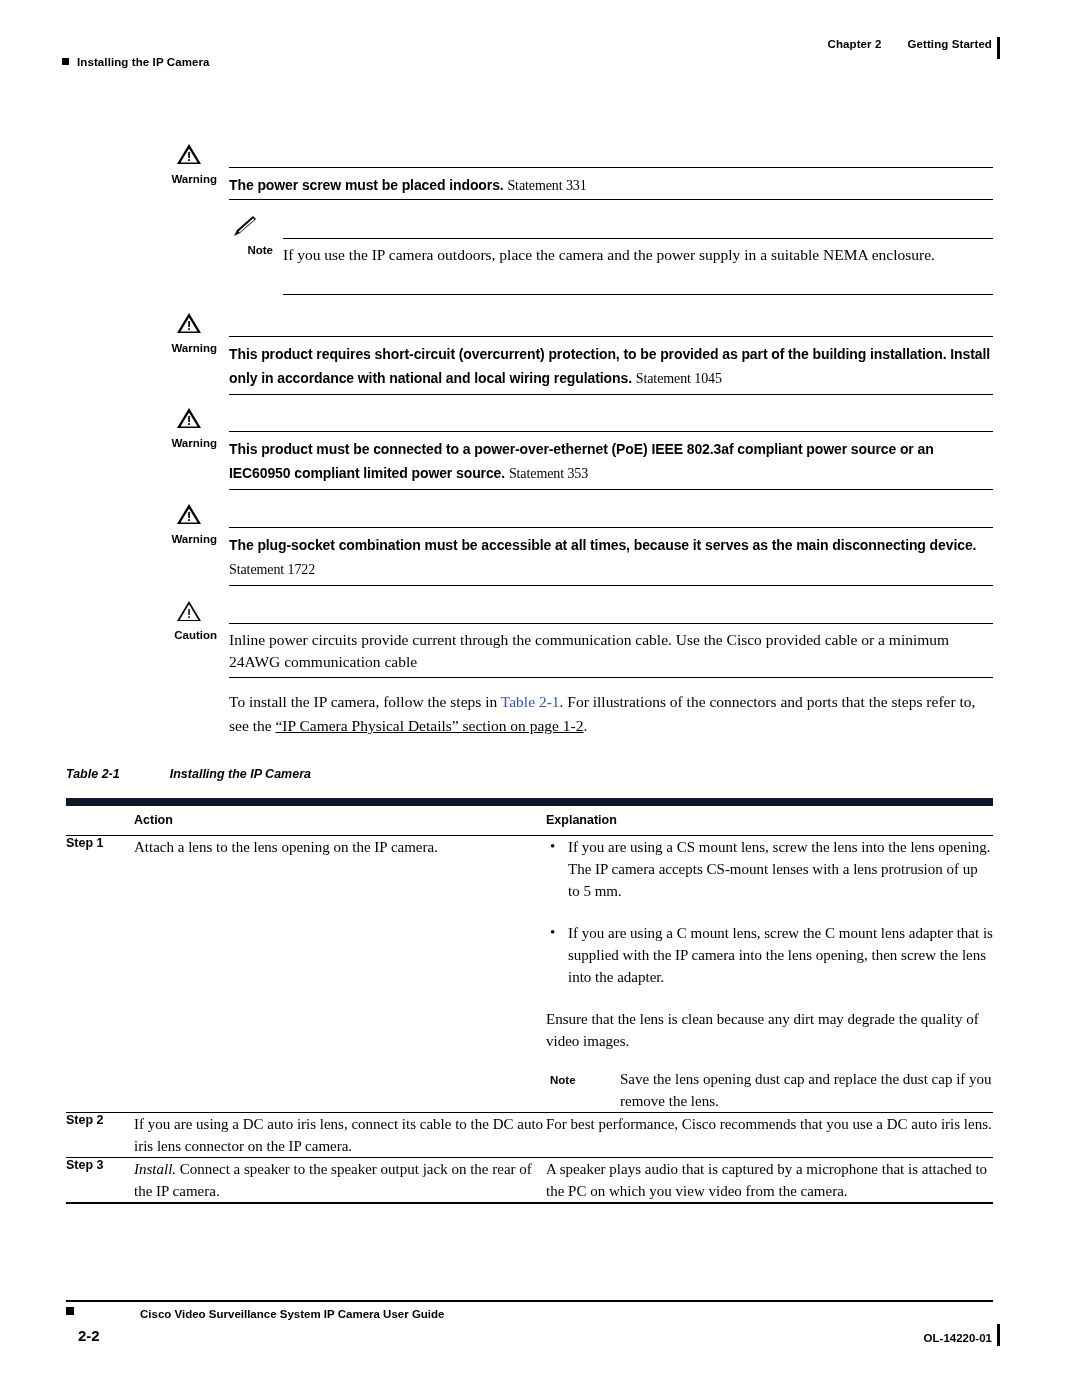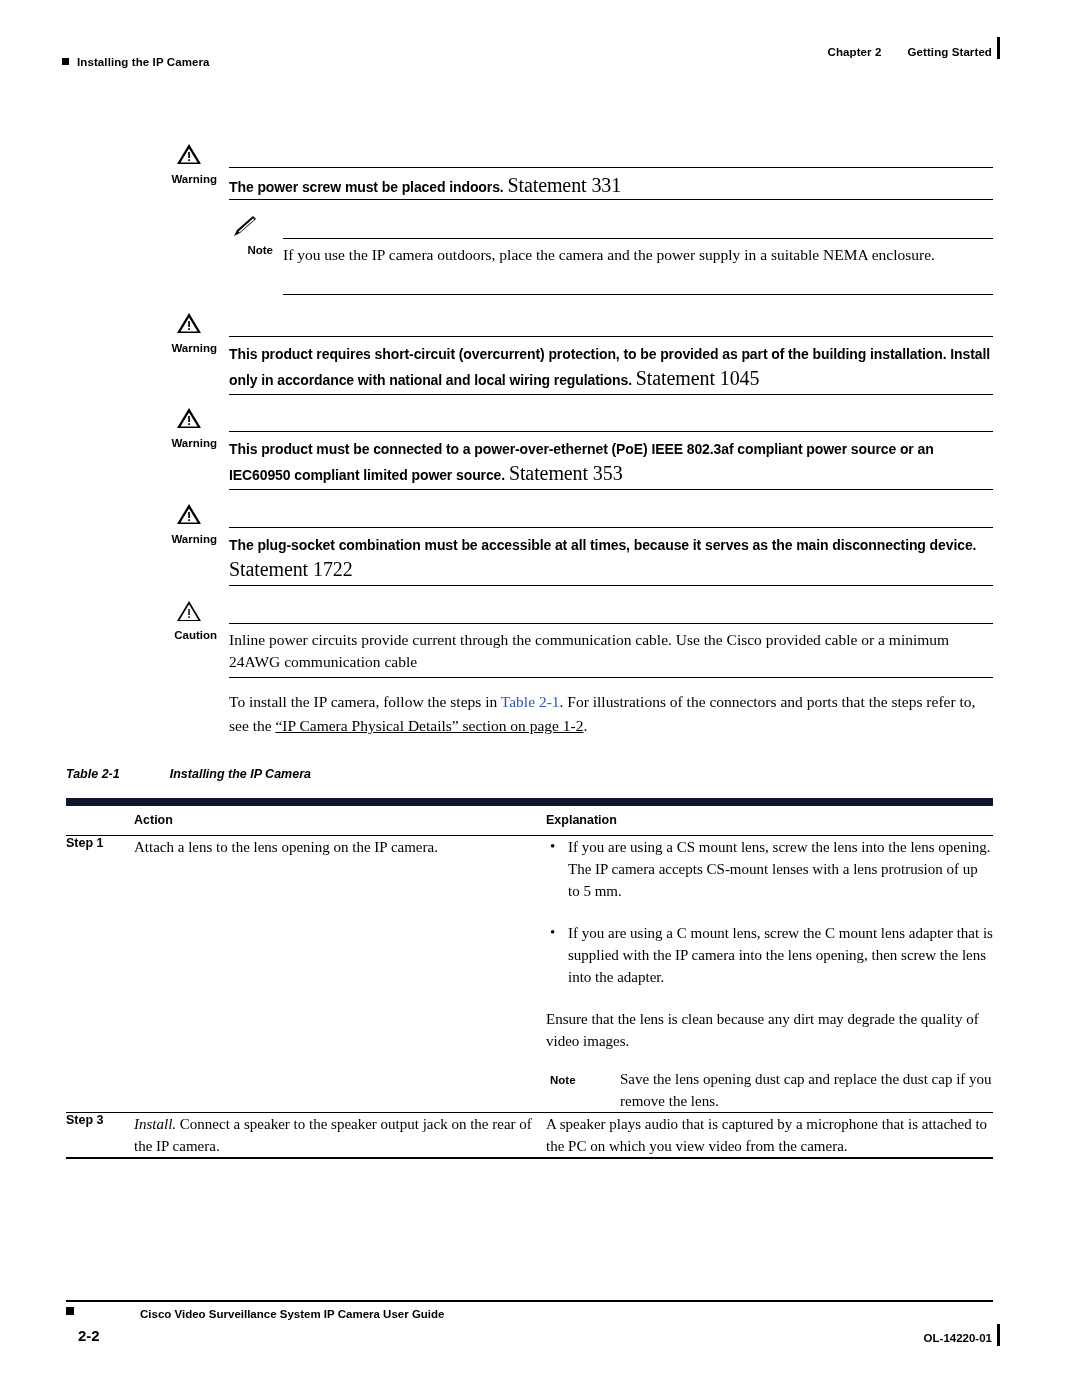--- a/index.html
+++ b/index.html
@@ -37,21 +37,21 @@
     display: inline-block;
     width: 7px;
     height: 7px;
     background: #000;
     margin-right: 8px;
     vertical-align: 1px;
   }
   .header-right {
     position: absolute;
     right: 88px;
-    top: 16px;
+    top: 8px;
     font-family: "Liberation Sans", sans-serif;
     font-weight: bold;
     font-size: 11.5px;
     letter-spacing: .1px;
     white-space: nowrap;
   }
   .header-right .chapnum { margin-right: 26px; }
   .header-bar {
     position: absolute;
     right: 80px;
@@ -100,21 +100,21 @@
   .adm .body.bold {
     font-family: "Liberation Sans", sans-serif;
     font-weight: bold;
     font-size: 14px;
     line-height: 24px;
     letter-spacing: -0.1px;
   }
   .adm .body.bold .stmt {
     font-weight: normal;
     font-family: "Liberation Serif", serif;
-    font-size: 20px;
+    font-size: 14px;
   }
 
   .icon-warn, .icon-caution, .icon-note {
     position: absolute;
   }
 
   
   .para {
     position: absolute;
     left: 229px;
@@ -391,20 +391,25 @@
             <li>If you are using a C mount lens, screw the C mount lens adapter that is supplied with the IP camera into the lens opening, then screw the lens into the adapter.</li>
           </ul>
           <p class="plain-p">Ensure that the lens is clean because any dirt may degrade the quality of video images.</p>
           <div class="note-inline">
             <span class="nlabel">Note</span>
             <span>Save the lens opening dust cap and replace the dust cap if you remove the lens.</span>
           </div>
         </td>
       </tr>
 
+      <tr class="row-line">
+        <td class="stepbadge">Step 2</td>
+        <td class="cellpad cellpad-l">If you are using a DC auto iris lens, connect its cable to the DC auto iris lens connector on the IP camera.</td>
+        <td class="cellpad cellpad-l">For best performance, Cisco recommends that you use a DC auto iris lens.</td>
+      </tr>
 
       <tr class="row-line tbl-bottom">
         <td class="stepbadge">Step 3</td>
         <td class="cellpad cellpad-l"><i>Install.</i><span> Connect a speaker to the speaker output jack on the rear of the IP camera.</span></td>
         <td class="cellpad cellpad-l">A speaker plays audio that is captured by a microphone that is attached to the PC on which you view video from the camera.</td>
       </tr>
     </tbody>
   </table>
 </div>
 

